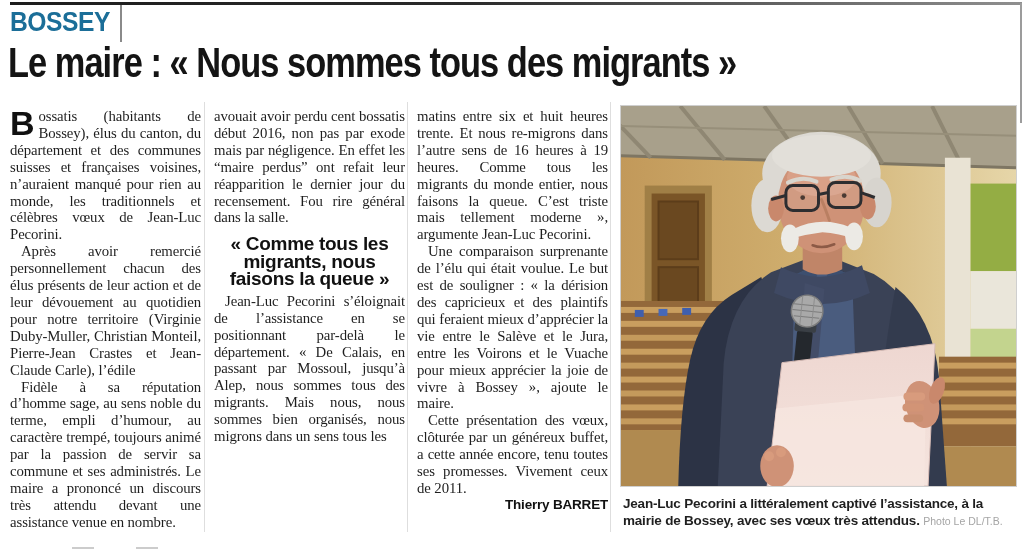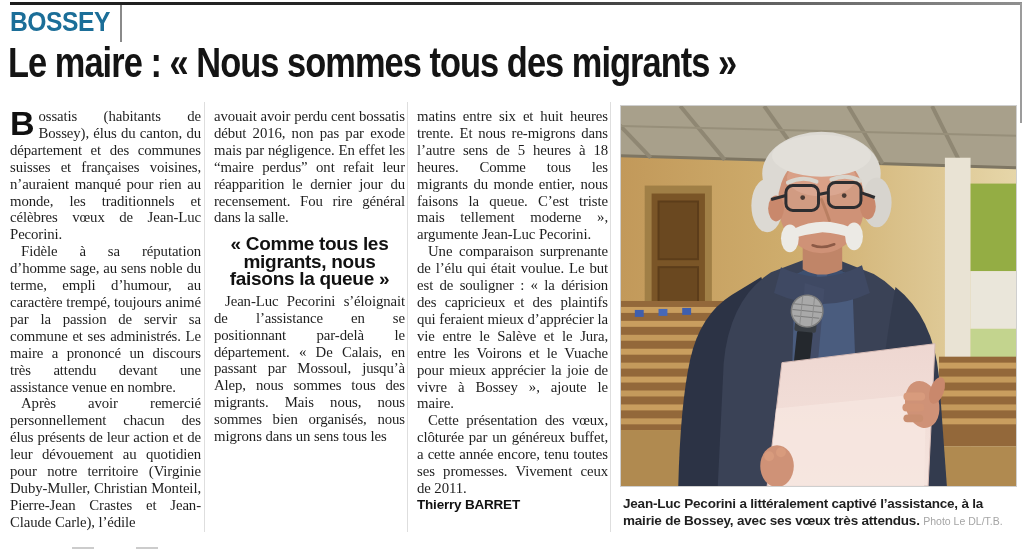--- a/index.html
+++ b/index.html
@@ -33,21 +33,21 @@
   .col p.indent{text-indent:11px;}
   .drop::first-letter{
     float:left;font-family:"Liberation Sans",sans-serif;font-weight:bold;
     font-size:34px;line-height:28px;padding:1px 4px 0 0;color:#101010;
   }
   .subhead{
     margin:9px 2px 5px 2px;text-align:center;
     font-family:"Liberation Sans",sans-serif;font-weight:bold;
     font-size:19px;line-height:17.5px;color:#111;letter-spacing:-0.3px;
   }
-  .byline{margin-top:3px;text-align:left;font-family:"Liberation Sans",sans-serif;
+  .byline{margin-top:3px;text-align:right;font-family:"Liberation Sans",sans-serif;
     font-weight:bold;font-size:13.5px;color:#111;letter-spacing:-0.2px;}
   .vrule{position:absolute;top:102px;width:1px;height:430px;background:#dedede;}
   #vrule1{left:204px;} #vrule2{left:407px;} #vrule3{left:610px;}
   
   .photo-fig{position:absolute;left:620px;top:105px;width:397px;height:382px;margin:0;
     border:1px solid #cfcfcf;box-sizing:border-box;overflow:hidden;background:#cfae6e;}
   .photo-fig svg{display:block;width:100%;height:100%;}
   .caption{
     position:absolute;left:620px;top:492px;width:400px;margin:3px;
     font-family:"Liberation Sans",sans-serif;font-weight:bold;
@@ -67,32 +67,32 @@
 <div class="section-label">BOSSEY</div>
 <div class="section-divider"></div>
 <h1 class="headline">Le maire : « Nous sommes tous des migrants »</h1>
 
 <div class="vrule" id="vrule1"></div>
 <div class="vrule" id="vrule2"></div>
 <div class="vrule" id="vrule3"></div>
 
 <div class="col" id="col1">
   <p class="drop">Bossatis (habitants de Bossey), élus du canton, du département et des communes suisses et françaises voisines, n’auraient manqué pour rien au monde, les traditionnels et célèbres vœux de Jean-Luc Pecorini.</p>
+  <p class="indent">Après avoir remercié personnellement chacun des élus présents de leur action et de leur dévouement au quotidien pour notre territoire (Virginie Duby-Muller, Christian Monteil, Pierre-Jean Crastes et Jean-Claude Carle), l’édile</p>
   <p class="indent">Fidèle à sa réputation d’homme sage, au sens noble du terme, empli d’humour, au caractère trempé, toujours animé par la passion de servir sa commune et ses administrés. Le maire a prononcé un discours très attendu devant une assistance venue en nombre.</p>
-  <p class="indent">Après avoir remercié personnellement chacun des élus présents de leur action et de leur dévouement au quotidien pour notre territoire (Virginie Duby-Muller, Christian Monteil, Pierre-Jean Crastes et Jean-Claude Carle), l’édile</p>
 </div>
 
 <div class="col" id="col2">
   <p>avouait avoir perdu cent bossatis début 2016, non pas par exode mais par négligence. En effet les “maire perdus” ont refait leur réapparition le dernier jour du recensement. Fou rire général dans la salle.</p>
   <h2 class="subhead">« Comme tous les migrants, nous faisons la queue »</h2>
   <p class="indent">Jean-Luc Pecorini s’éloignait de l’assistance en se positionnant par-delà le département. « De Calais, en passant par Mossoul, jusqu’à Alep, nous sommes tous des migrants. Mais nous, nous sommes bien organisés, nous migrons dans un sens tous les</p>
 </div>
 
 <div class="col" id="col3">
-  <p>matins entre six et huit heures trente. Et nous re-migrons dans l’autre sens de 5 heures à 18 heures. Comme tous les migrants du monde entier, nous faisons la queue. C’est triste mais tellement moderne », argumente Jean-Luc Pecorini.</p>
+  <p>matins entre six et huit heures trente. Et nous re-migrons dans l’autre sens de 16 heures à 19 heures. Comme tous les migrants du monde entier, nous faisons la queue. C’est triste mais tellement moderne », argumente Jean-Luc Pecorini.</p>
   <p class="indent">Une comparaison surprenante de l’élu qui était voulue. Le but est de souligner : « la dérision des capricieux et des plaintifs qui feraient mieux d’apprécier la vie entre le Salève et le Jura, entre les Voirons et le Vuache pour mieux apprécier la joie de vivre à Bossey », ajoute le maire.</p>
   <p class="indent">Cette présentation des vœux, clôturée par un généreux buffet, a cette année encore, tenu toutes ses promesses. Vivement ceux de 2011.</p>
   <p class="byline">Thierry BARRET</p>
 </div>
 
 <figure class="photo-fig">
   <svg viewBox="0 0 400 382" preserveAspectRatio="none">
     <defs>
       <linearGradient id="wallgrad" x1="0" y1="0" x2="1" y2="0">
         <stop offset="0" stop-color="#c2995a"></stop>

